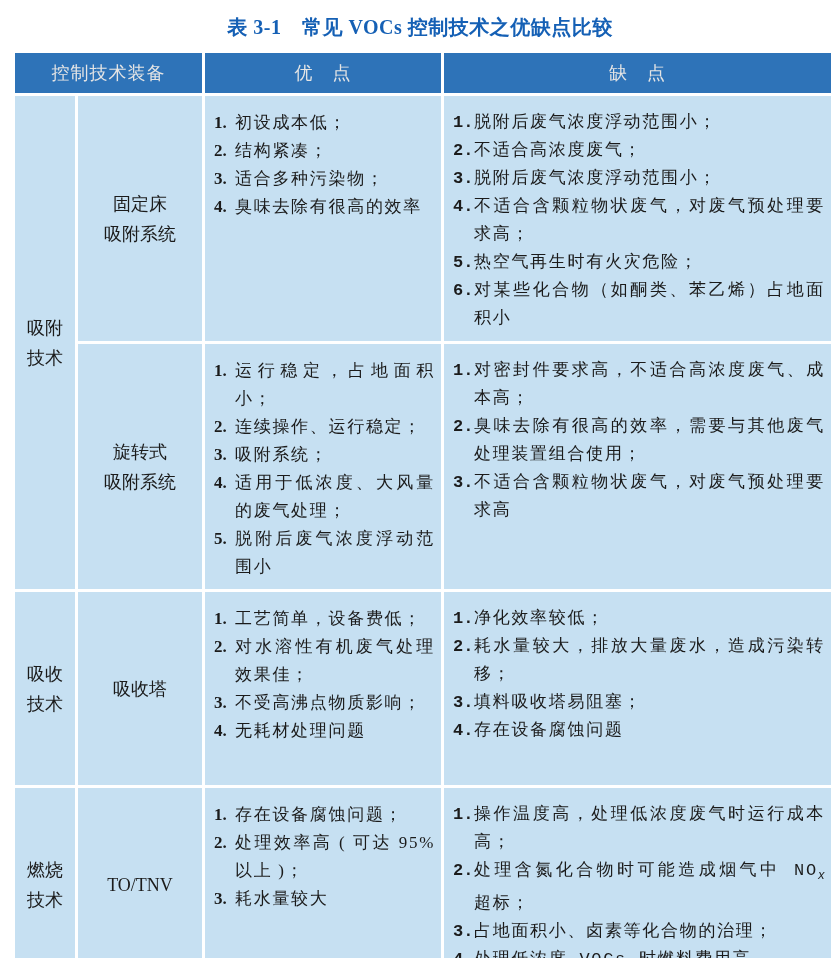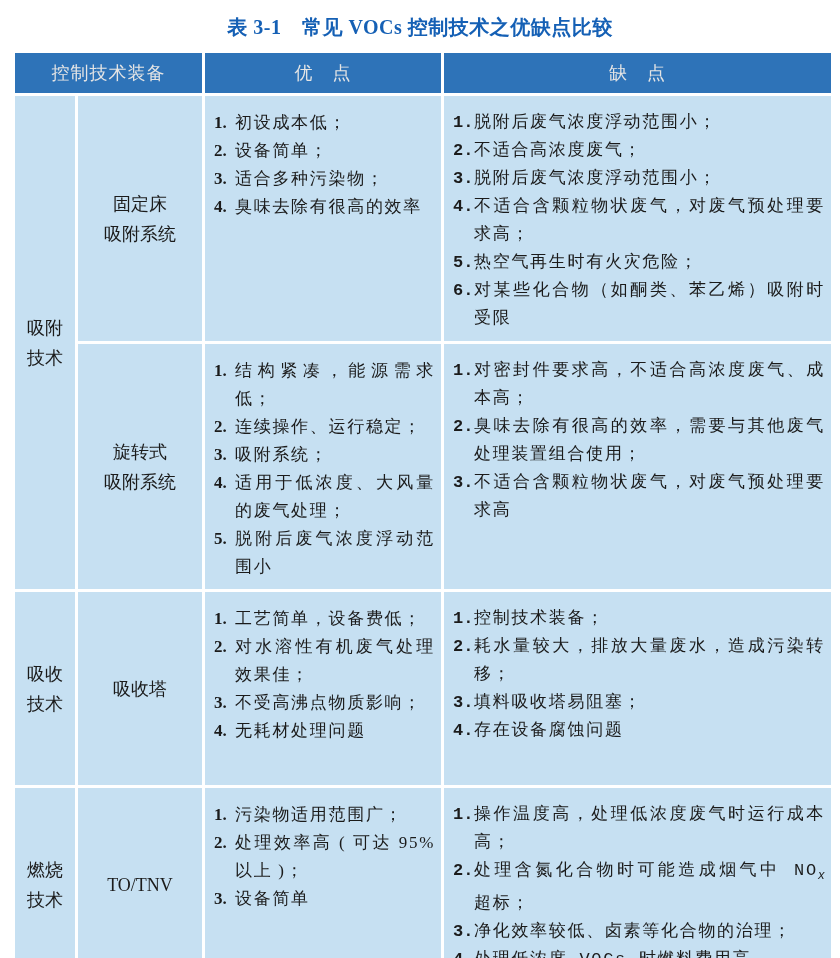--- a/index.html
+++ b/index.html
@@ -100,21 +100,21 @@
       <td class="dev-cell">固定床
 吸附系统</td>
       <td class="list-cell">
           <div class="list">
             <div class="li">
               <span class="num">1.</span>
               <span class="txt">初设成本低；</span>
             </div>
             <div class="li">
               <span class="num">2.</span>
-              <span class="txt">设备简单；</span>
+              <span class="txt">结构紧凑；</span>
             </div>
             <div class="li">
               <span class="num">3.</span>
               <span class="txt">适合多种污染物；</span>
             </div>
             <div class="li">
               <span class="num">4.</span>
               <span class="txt">臭味去除有很高的效率</span>
             </div>
           </div>
@@ -136,34 +136,34 @@
             <div class="li">
               <span class="num">4.</span>
               <span class="txt">不适合含颗粒物状废气，对废气预处理要求高；</span>
             </div>
             <div class="li">
               <span class="num">5.</span>
               <span class="txt">热空气再生时有火灾危险；</span>
             </div>
             <div class="li">
               <span class="num">6.</span>
-              <span class="txt">对某些化合物（如酮类、苯乙烯）吸附时受限</span>
+              <span class="txt">对某些化合物（如酮类、苯乙烯）占地面积小</span>
             </div>
           </div>
         </td>
     </tr>
 
     <tr class="r2">
       <td class="dev-cell">旋转式
 吸附系统</td>
       <td class="list-cell">
           <div class="list">
             <div class="li">
               <span class="num">1.</span>
-              <span class="txt">结构紧凑，能源需求低；</span>
+              <span class="txt">运行稳定，占地面积小；</span>
             </div>
             <div class="li">
               <span class="num">2.</span>
               <span class="txt">连续操作、运行稳定；</span>
             </div>
             <div class="li">
               <span class="num">3.</span>
               <span class="txt">吸附系统；</span>
             </div>
             <div class="li">
@@ -215,21 +215,21 @@
             <div class="li">
               <span class="num">4.</span>
               <span class="txt">无耗材处理问题</span>
             </div>
           </div>
         </td>
       <td class="list-cell">
           <div class="list">
             <div class="li">
               <span class="num">1.</span>
-              <span class="txt">控制技术装备；</span>
+              <span class="txt">净化效率较低；</span>
             </div>
             <div class="li">
               <span class="num">2.</span>
               <span class="txt">耗水量较大，排放大量废水，造成污染转移；</span>
             </div>
             <div class="li">
               <span class="num">3.</span>
               <span class="txt">填料吸收塔易阻塞；</span>
             </div>
             <div class="li">
@@ -241,45 +241,45 @@
     </tr>
 
     <tr class="r4">
       <td class="cat-cell">燃烧
 技术</td>
       <td class="dev-cell">TO/TNV</td>
       <td class="list-cell">
           <div class="list">
             <div class="li">
               <span class="num">1.</span>
-              <span class="txt">污染物适用范围广；</span>
+              <span class="txt">存在设备腐蚀问题；</span>
             </div>
             <div class="li">
               <span class="num">2.</span>
               <span class="txt">处理效率高 ( 可达 95% 以上 )；</span>
             </div>
             <div class="li">
               <span class="num">3.</span>
-              <span class="txt">设备简单</span>
+              <span class="txt">耗水量较大</span>
             </div>
           </div>
         </td>
       <td class="list-cell">
           <div class="list">
             <div class="li">
               <span class="num">1.</span>
               <span class="txt">操作温度高，处理低浓度废气时运行成本高；</span>
             </div>
             <div class="li">
               <span class="num">2.</span>
               <span class="txt">处理含氮化合物时可能造成烟气中 NO<sub>x</sub> 超标；</span>
             </div>
             <div class="li">
               <span class="num">3.</span>
-              <span class="txt">净化效率较低、卤素等化合物的治理；</span>
+              <span class="txt">占地面积小、卤素等化合物的治理；</span>
             </div>
             <div class="li">
               <span class="num">4.</span>
               <span class="txt">处理低浓度 VOCs 时燃料费用高</span>
             </div>
           </div>
         </td>
     </tr>
   </tbody>
 </table>

